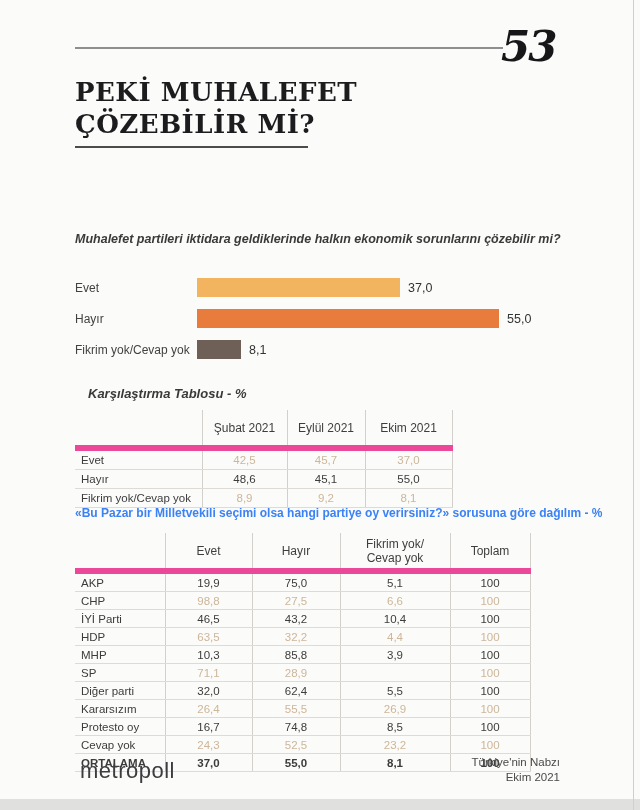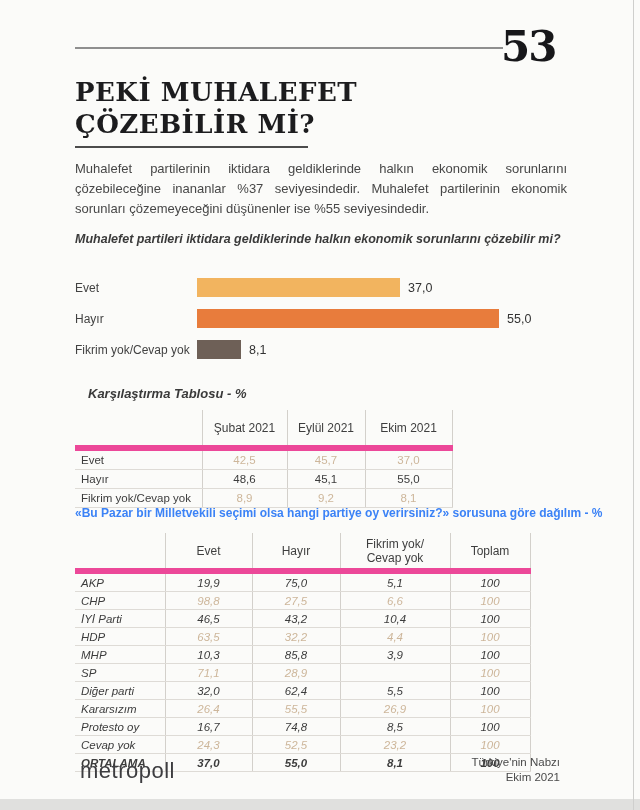--- a/index.html
+++ b/index.html
@@ -1,21 +1,21 @@
 <!DOCTYPE html>
 <html style="--muted: #cdb69a;"><head>
 <meta charset="utf-8">
 <style>
   html,body{margin:0;padding:0;background:#d8d8d6;}
   .screen{position:relative;width:640px;height:810px;background:#fbfbf9;overflow:hidden;
           font-family:"Liberation Sans",sans-serif;color:#3c3c3c;}
   
   .top-rule{position:absolute;left:75px;top:47px;width:428px;height:2px;background:#8f8f8f;}
   .page-number{position:absolute;left:501px;top:22px;font-family:"DejaVu Serif",serif;
-               font-weight:700;font-size:42px;letter-spacing:-2px;color:#17171a;}
+               font-weight:700;font-size:42px;letter-spacing:-2px;color:#17171a;font-style:italic;}
   .title{position:absolute;left:75px;top:76px;font-family:"DejaVu Serif",serif;font-weight:700;
          font-size:26px;line-height:32px;color:#1c1c1e;letter-spacing:.5px;}
   .title-underline{position:absolute;left:75px;top:146px;width:233px;height:2px;background:#4c4c4c;}
   
   .intro{position:absolute;left:75px;top:159px;width:492px;font-size:13px;line-height:20px;
          text-align:justify;color:#474747;}
   .q1{position:absolute;left:75px;top:230px;width:492px;font-size:12.5px;line-height:19px;
       font-weight:700;font-style:italic;text-align:justify;color:#3a3a3a;}
   
   .chart{position:absolute;left:75px;top:278px;width:470px;}
@@ -37,21 +37,21 @@
   .tbl td.lbl{text-align:left;padding-left:6px;}
   .tbl tr.muted td:not(.lbl){color:var(--muted,#cdb69a);}
   .tbl tr.bold td{font-weight:700;}
   .comp-table{position:absolute;left:75px;top:410px;}
   .comp-table th{height:33px;}
   .comp-table td{height:16px;}
   .party-title{position:absolute;left:75px;top:506px;font-size:12px;font-weight:700;
                color:#3b82f6;white-space:nowrap;}
   .party-table{position:absolute;left:75px;top:533px;}
   .party-table th{height:33px;}
-  .party-table td{height:15px;font-style:italic;}
+  .party-table td{height:15px;}
   
   .logo{position:absolute;left:80px;top:758px;font-size:22px;font-weight:500;color:#3d3d40;
         letter-spacing:.5px;}
   .footer-right{position:absolute;left:360px;top:755px;width:200px;text-align:right;
                 font-size:11.5px;line-height:15px;color:#4a4a4a;}
   
   .edge-bottom{position:absolute;left:0;top:799px;width:640px;height:11px;background:#e0e0de;}
   .edge-right{position:absolute;left:633px;top:0;width:1px;height:810px;background:#cfcfcd;}
 </style>
 </head>
@@ -61,21 +61,20 @@
 
   <div class="top-rule"></div>
   <div class="page-number">53</div>
 
   <div class="title">
     <div>PEKİ MUHALEFET</div>
     <div>ÇÖZEBİLİR Mİ?</div>
   </div>
   <div class="title-underline"></div>
 
-  <div class="intro">Muhalefet partilerinin iktidara geldiklerinde halkın ekonomik sorunlarını çözebileceğine inananlar %37 seviyesindedir. Muhalefet partilerinin ekonomik sorunları çözemeyeceğini düşünenler ise %55 seviyesindedir.</div>
   <div class="q1">Muhalefet partileri iktidara geldiklerinde halkın ekonomik sorunlarını çözebilir mi?</div>
 
   <div class="chart">
       <div class="chart-row">
         <span class="chart-label">Evet</span>
         <div class="bar" style="width: 203px; background: rgb(242, 180, 95);"></div>
         <span class="chart-value">37,0</span>
       </div>
       <div class="chart-row">
         <span class="chart-label">Hayır</span>

